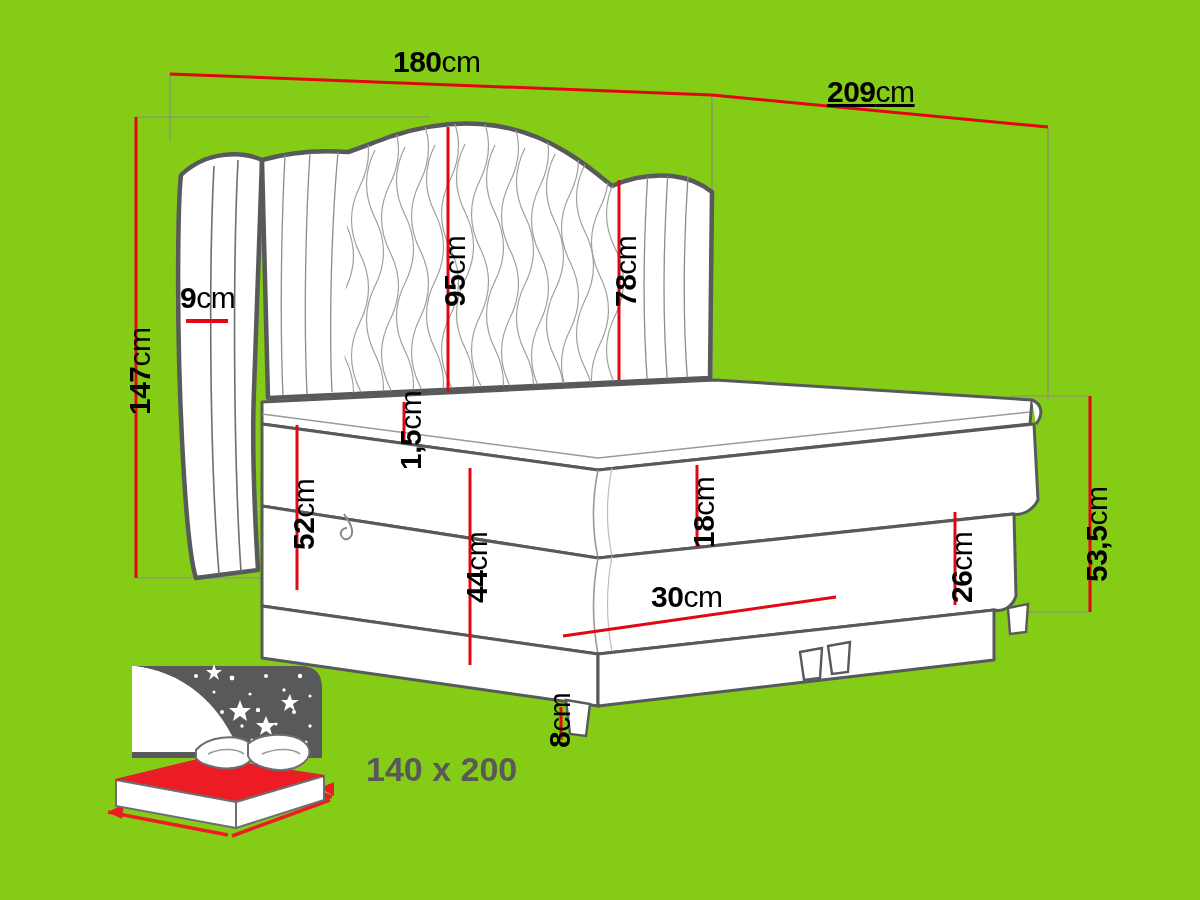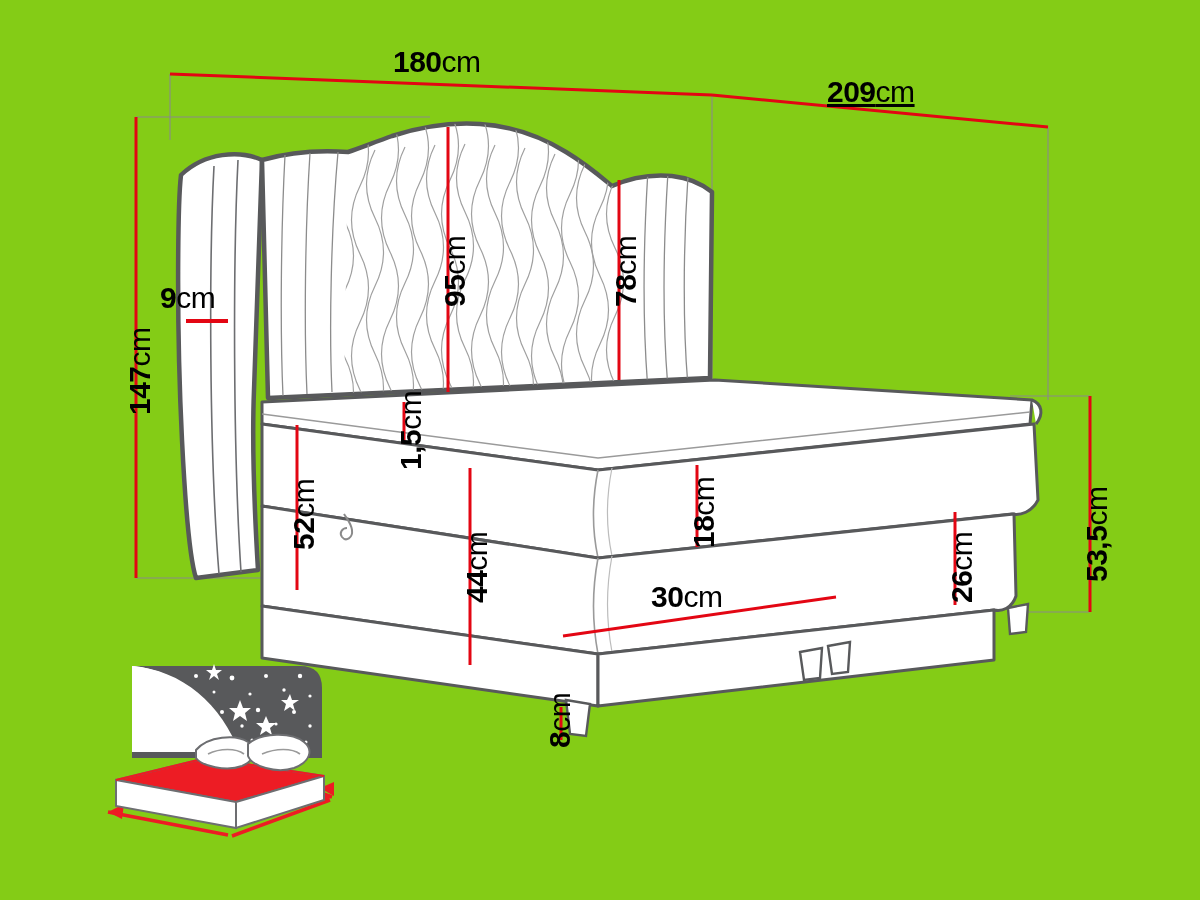--- a/index.html
+++ b/index.html
@@ -323,21 +323,21 @@
   </div>
 
   <div class="dim-label" style="left:827px; top:77px; font-size:30px;text-decoration:underline;">
     <span class="num">209</span><span class="unit">cm</span>
   </div>
 
   <div class="dim-label vert" style="left:125px; top:415px; font-size:30px; transform:rotate(-90deg);">
     <span class="num">147</span><span class="unit">cm</span>
   </div>
 
-  <div class="dim-label" style="left:160px; top:283px; font-size:30px;">
+  <div class="dim-label" style="left:180px; top:283px; font-size:30px;">
     <span class="num">9</span><span class="unit">cm</span>
   </div>
 
   <div class="dim-label vert" style="left:440px; top:307px; font-size:30px; transform:rotate(-90deg);">
     <span class="num">95</span><span class="unit">cm</span>
   </div>
 
   <div class="dim-label vert" style="left:611px; top:307px; font-size:30px; transform:rotate(-90deg);">
     <span class="num">78</span><span class="unit">cm</span>
   </div>
@@ -367,14 +367,15 @@
   </div>
 
   <div class="dim-label vert" style="left:545px; top:748px; font-size:30px; transform:rotate(-90deg);">
     <span class="num">8</span><span class="unit">cm</span>
   </div>
 
   <div class="dim-label vert" style="left:1082px; top:582px; font-size:30px; transform:rotate(-90deg);">
     <span class="num">53,5</span><span class="unit">cm</span>
   </div>
 
+  <div class="mattress-size" style="left:366px; top:750px;">140 x 200</div>
 
 </div>
 
 </body></html>

